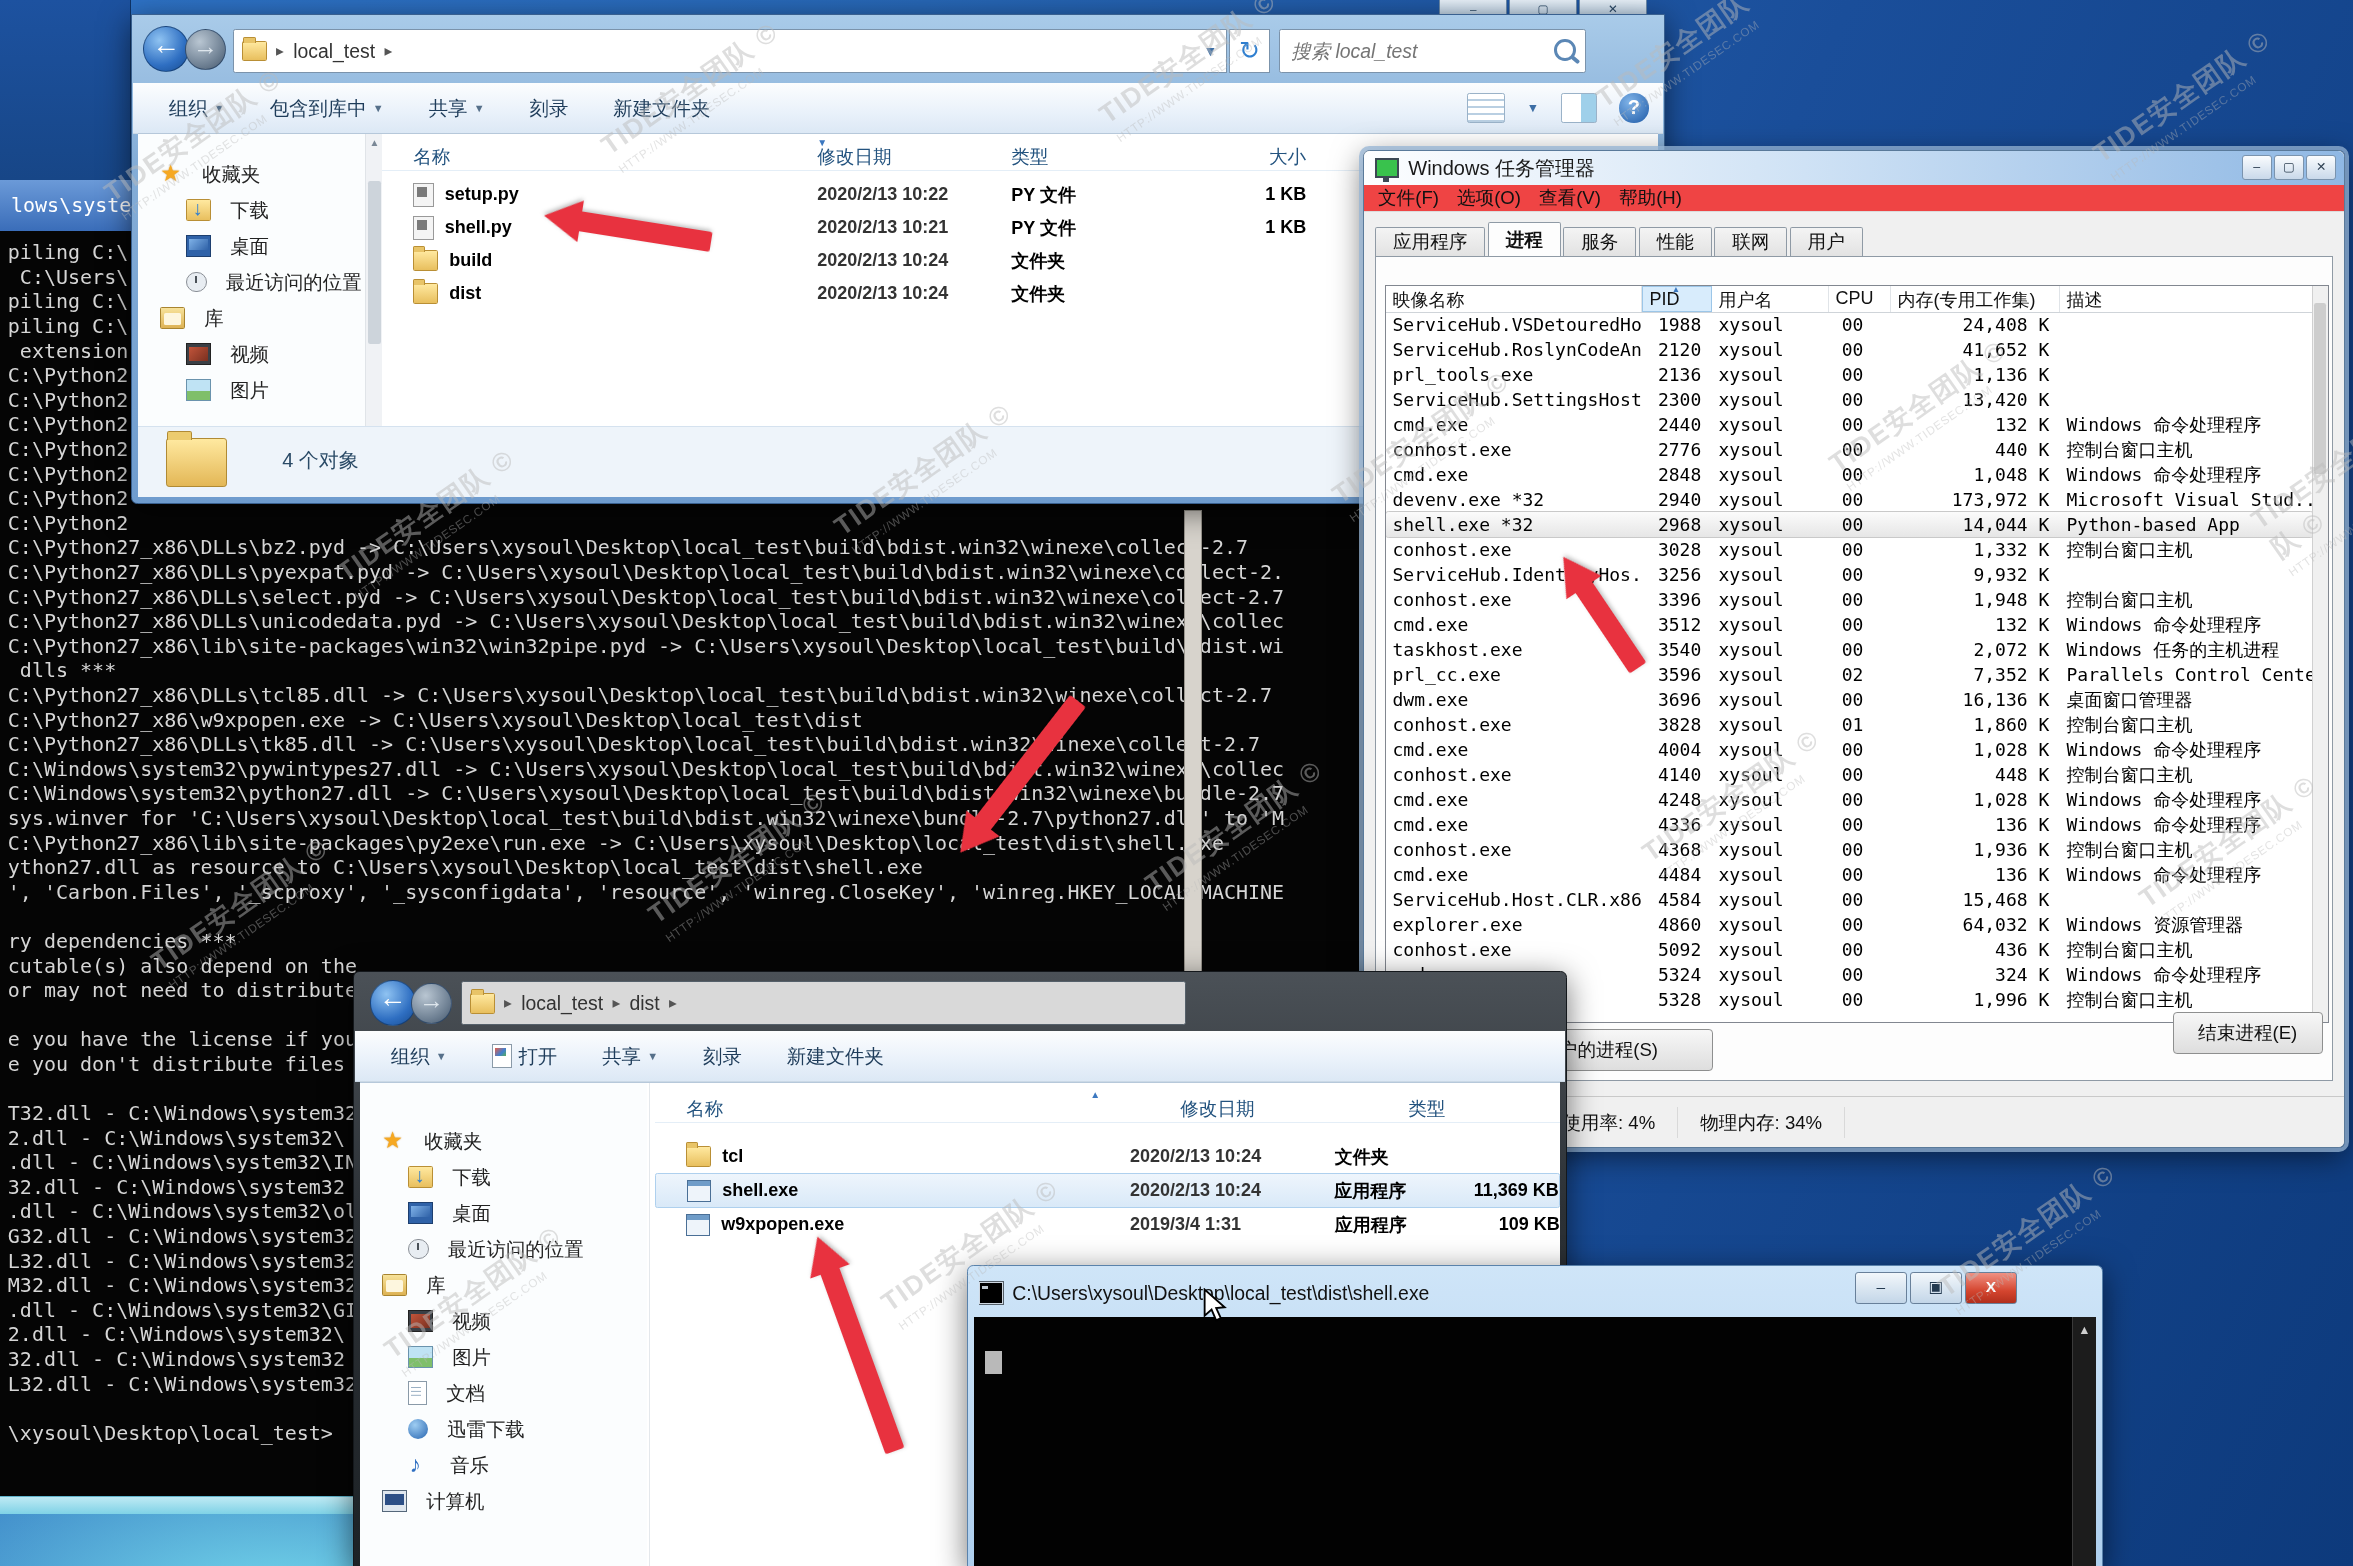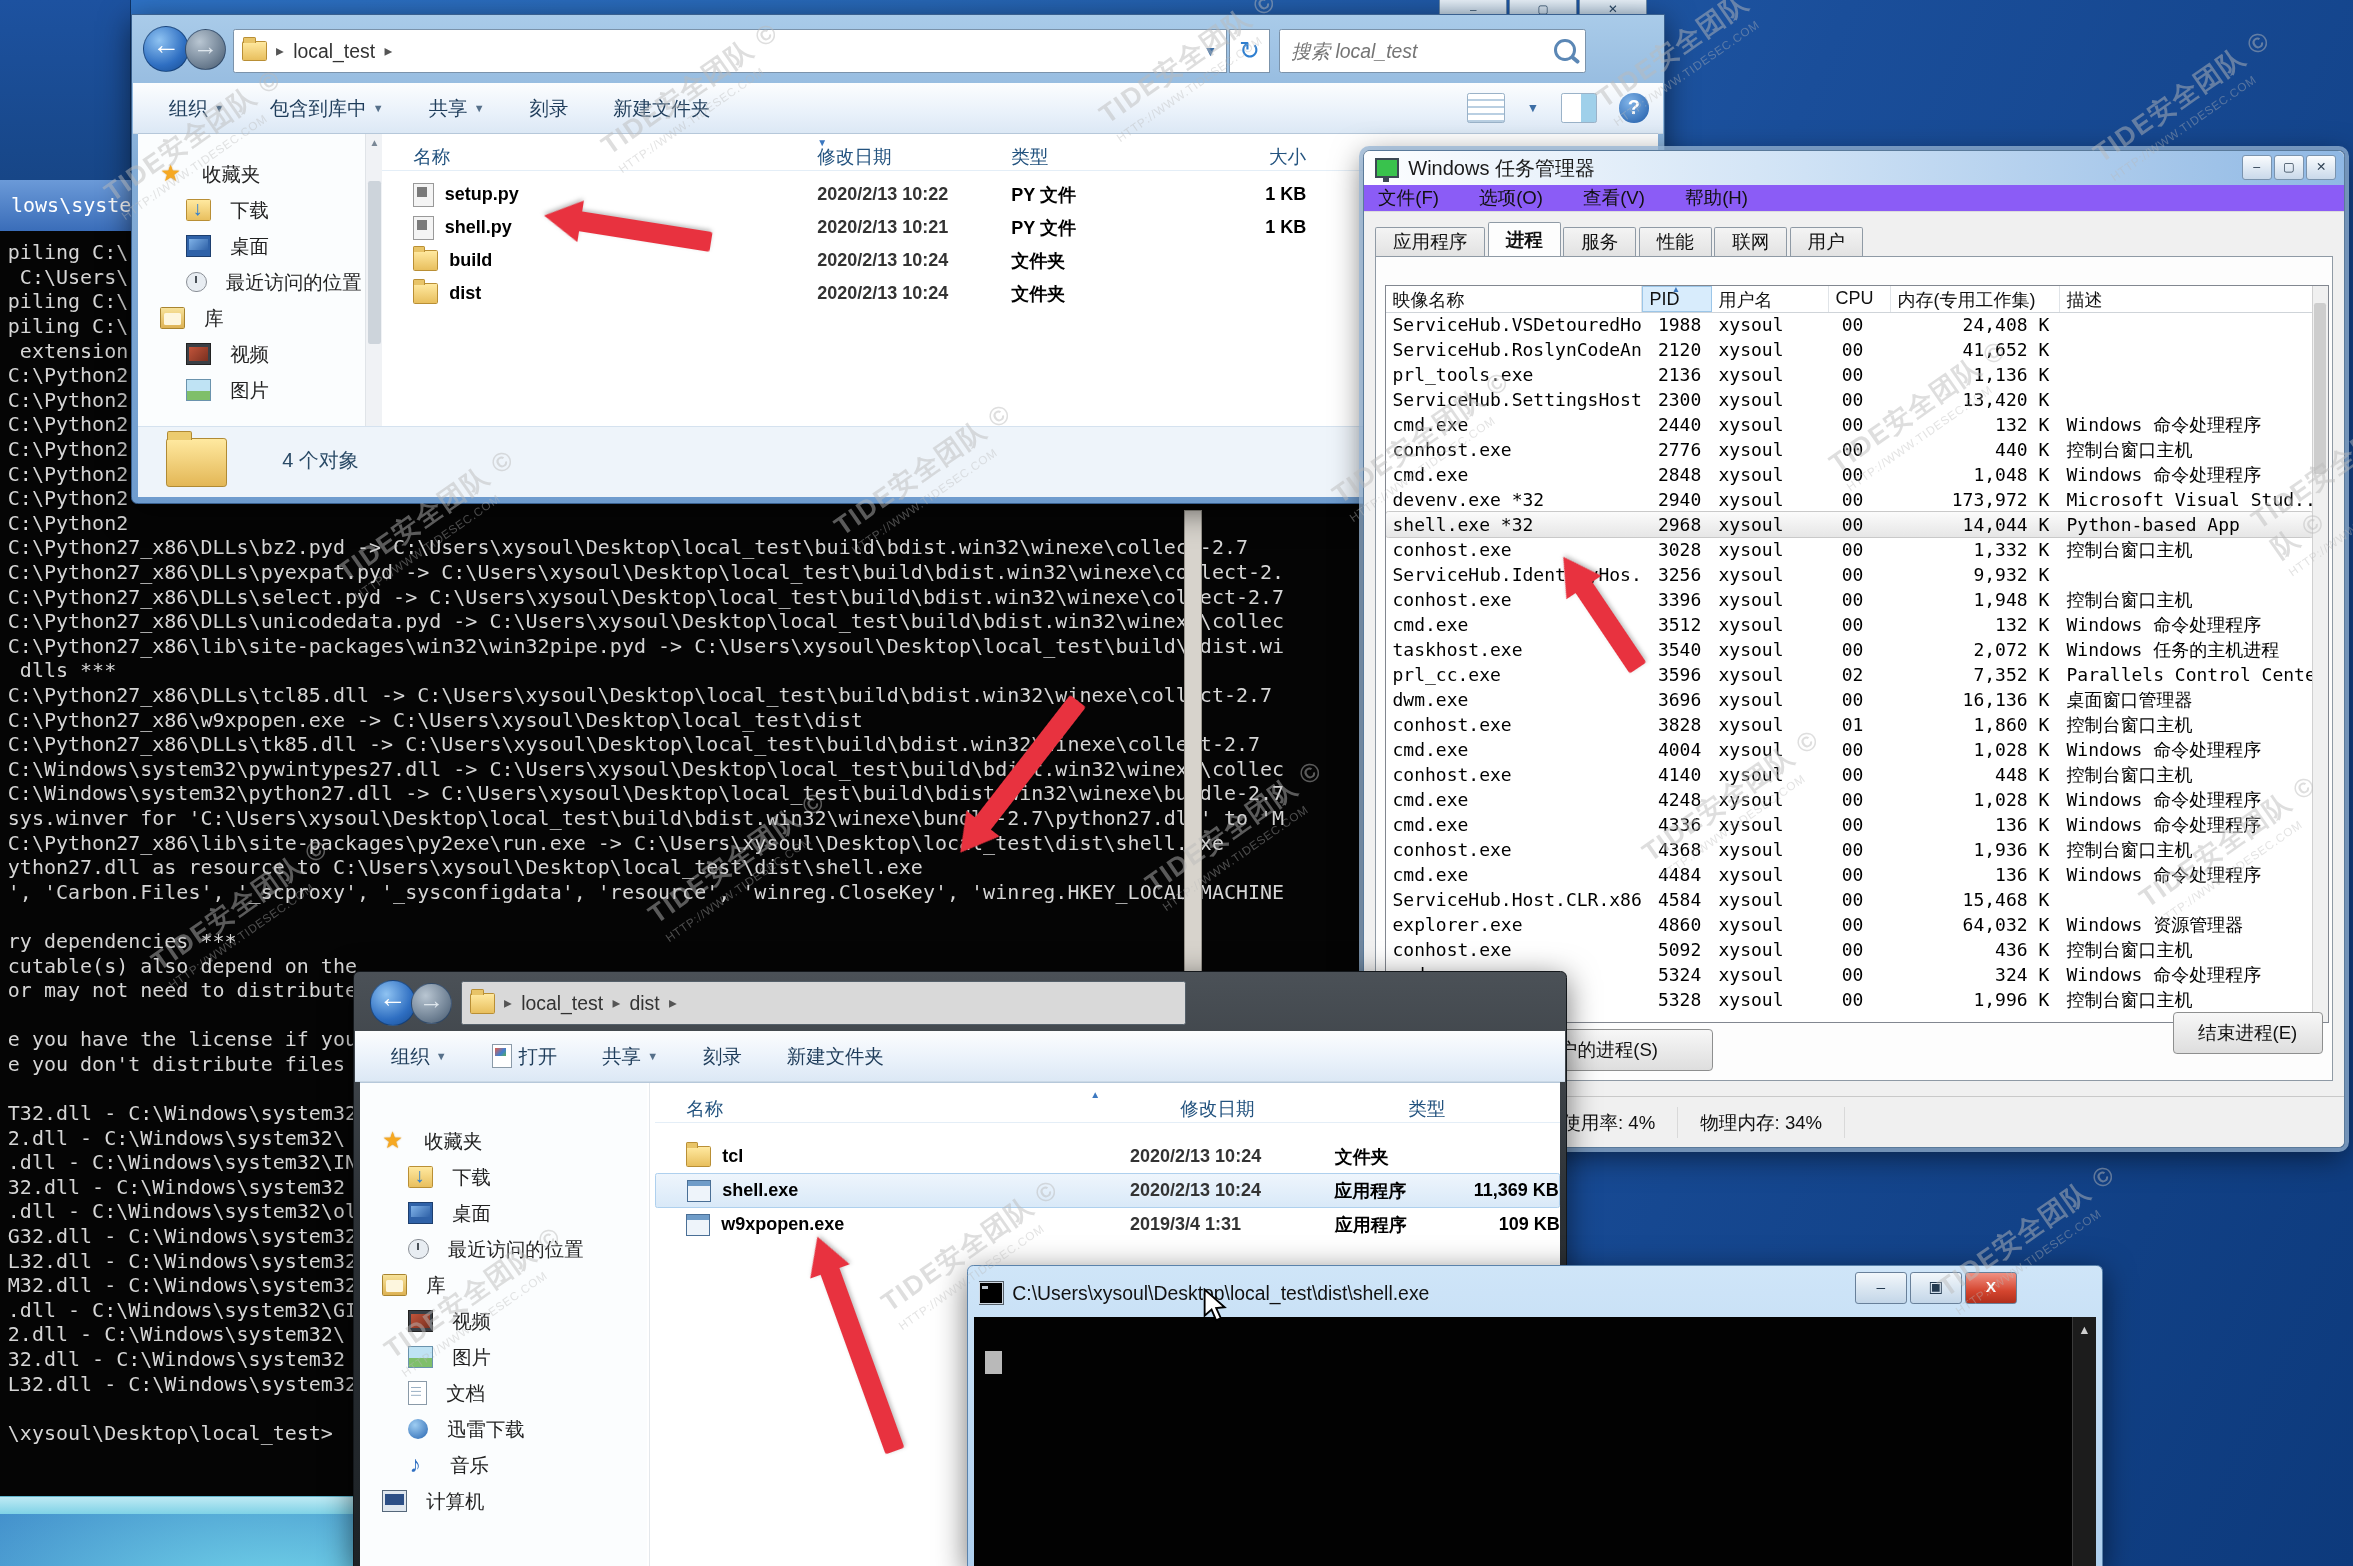--- a/index.html
+++ b/index.html
@@ -109,21 +109,21 @@
   
   #capstrip{left:1439px;top:0;width:208px;height:18.6px;display:flex;gap:1.6px;}
   #capstrip .cb{flex:1;background:linear-gradient(180deg,#e9f2fa,#b9cfe4);border:0.8px solid #6d8cab;border-top:none;border-radius:0 0 3.9px 3.9px;color:#2c4a68;font-size:11.7px;text-align:center;line-height:17px;}
   
   #tm{left:1363px;top:150px;width:980px;height:996px;background:#f0f0f0;border:0.8px solid #5a7violet;border:0.8px solid #5a7a9a;border-radius:6.2px;outline:4.7px solid rgba(150,180,212,.75);}
   #tm-title{position:absolute;left:0;top:0;right:0;height:34px;background:linear-gradient(90deg,#fdfeff,#cfe2f5 45%,#8fb8e4);border-radius:6.2px 6.2px 0 0;display:flex;align-items:center;gap:9.3px;padding-left:11px;font-size:20px;color:#1a1a1a;}
   .tmicon{width:20px;height:15.5px;border:2.3px solid #3c4854;background:#39c24d;position:relative;}
   .tmicon::after{content:"";position:absolute;left:6.2px;bottom:-6.2px;width:6.2px;height:3.9px;background:#3c4854;}
   #tm-caption{position:absolute;right:7.8px;top:3.9px;display:flex;gap:2.3px;}
   #tm-caption .cb{width:28px;height:23px;background:linear-gradient(180deg,#fafcfe,#c9d9ea);border:0.8px solid #7a93ad;border-radius:3.1px;font-size:12.4px;color:#2c3e50;text-align:center;line-height:22px;}
-  #tm-menu{position:absolute;left:0;top:34px;right:0;height:26.4px;background:#8b5cf6;display:flex;gap:40px;padding-left:14px;font-size:18.6px;color:#111;align-items:center;border-bottom:0.8px solid #dcdcdc;}
+  #tm-menu{position:absolute;left:0;top:34px;right:0;height:26.4px;background:#ef4444;display:flex;gap:18px;padding-left:14px;font-size:18.6px;color:#111;align-items:center;border-bottom:0.8px solid #dcdcdc;}
   #tm-tabs{position:absolute;left:11px;top:71px;right:11px;height:34px;display:flex;align-items:flex-end;}
   .tab{height:28px;padding:0 17px;background:linear-gradient(180deg,#f4f4f4,#e2e2e2);border:0.8px solid #8f9aa5;border-bottom:none;margin-right:2.3px;font-size:18.6px;line-height:28px;color:#111;border-radius:2.3px 2.3px 0 0;}
   .tab.active{height:33px;background:#fdfdfd;line-height:33px;font-weight:bold;position:relative;z-index:2;}
   #tm-panel{position:absolute;left:11px;top:105px;right:11px;height:823px;background:#fdfdfd;border:0.8px solid #8f9aa5;}
   #tm-table{position:absolute;left:9.3px;top:28px;right:3px;height:736px;border:0.8px solid #828790;background:#fff;overflow:hidden;}
   .tm-hrow{position:absolute;left:0;top:0;right:15.5px;height:26px;display:grid;grid-template-columns:256px 70px 117px 62px 169px 1fr;border-bottom:0.8px solid #cfd4d9;font-size:18px;color:#111;}
   .tm-hrow span{border-right:0.8px solid #e0e4e8;padding:2.3px 6.2px;white-space:nowrap;overflow:hidden;position:relative;}
   .tm-hrow span.sorted{background:#d8ecfc;border:0.8px solid #9cc6e8;}
   .tm-hrow span.sorted::before{content:"▲";position:absolute;left:42%;top:-3.1px;font-size:8.5px;color:#3c78c0;}
   #tm-rows{position:absolute;left:0;top:26.4px;right:15.5px;bottom:0;font-family:"DejaVu Sans Mono",monospace;font-size:18px;color:#000;}

